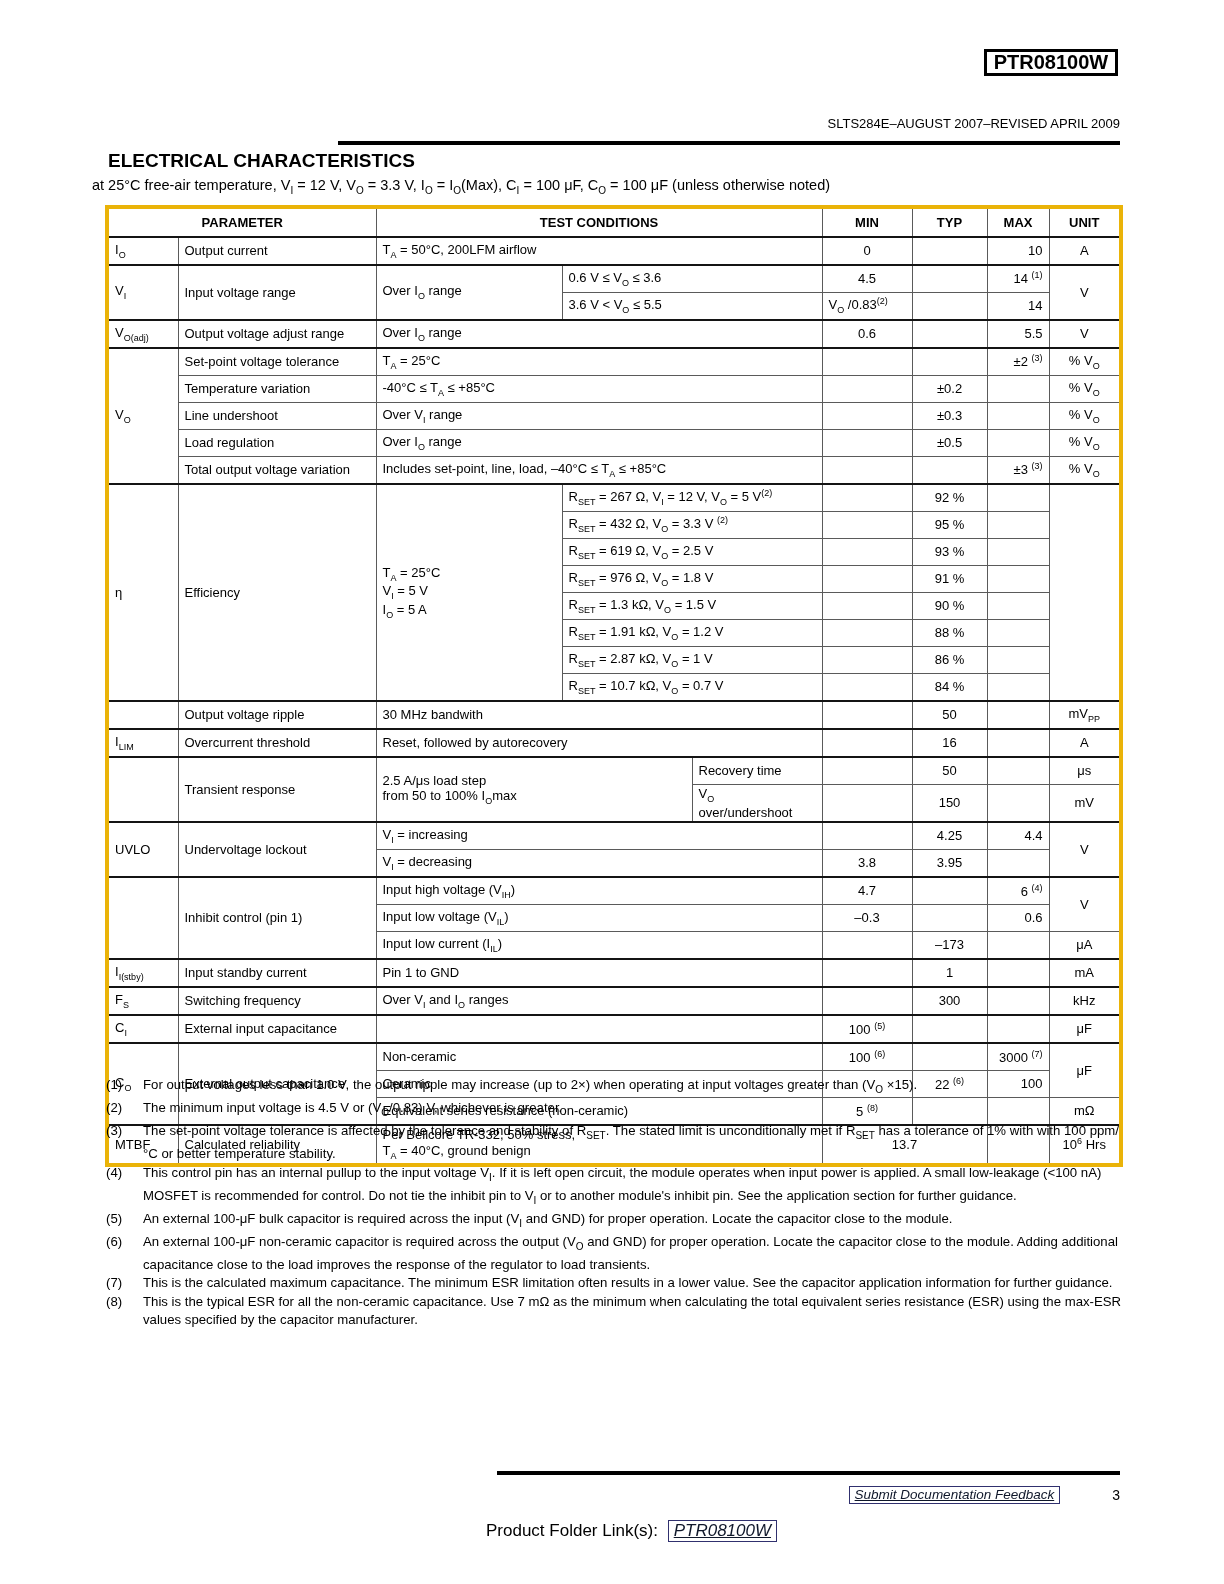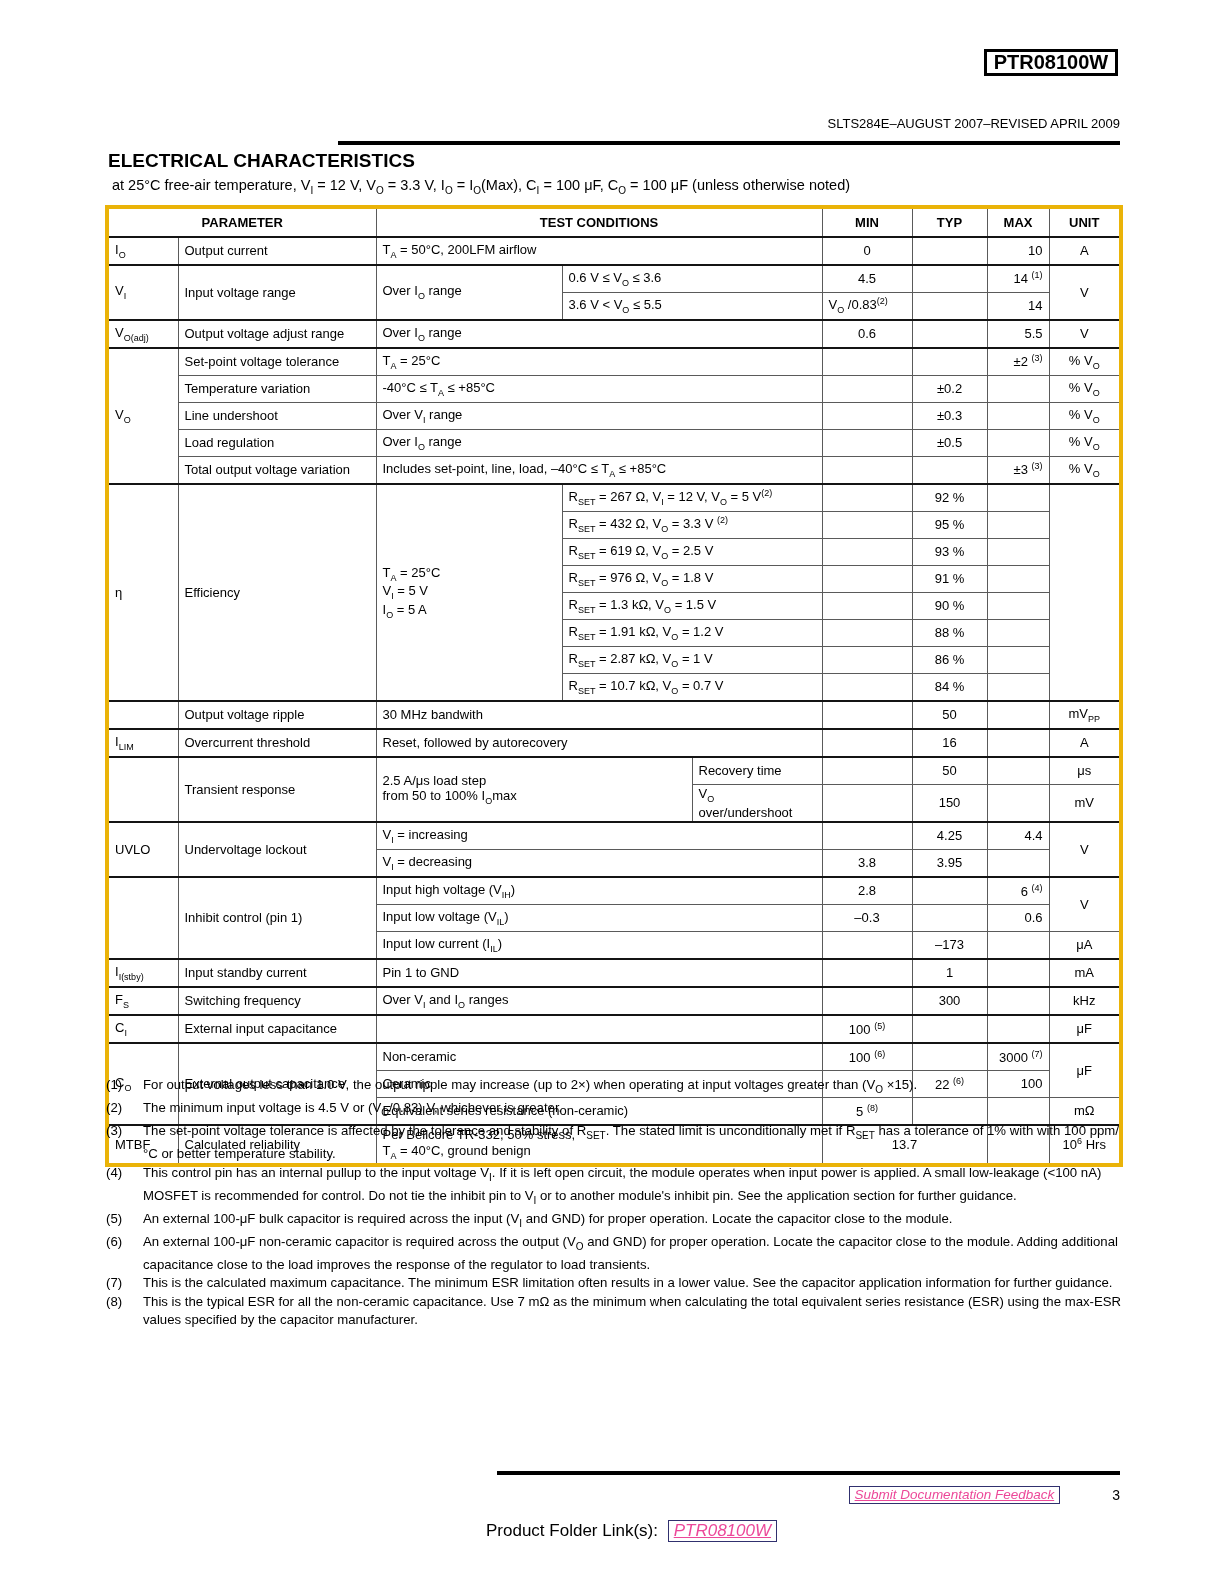--- a/index.html
+++ b/index.html
@@ -10,21 +10,21 @@
   }
   
   .brand-box {
     position:absolute; left:984px; top:49px; width:134px; height:27px;
     border:3px solid #000; box-sizing:border-box;
     font-weight:bold; font-size:20px; line-height:21px; text-align:center;
   }
   .doc-number { position:absolute; right:104px; top:116px; font-size:13px; }
   .header-rule { position:absolute; left:338px; top:141px; width:782px; height:4px; background:#000; }
   .title { position:absolute; left:108px; top:150px; margin:0; font-size:19px; font-weight:bold; }
-  .subtitle { position:absolute; left:112px; top:177px; font-size:14.5px; }
+  .subtitle { position:absolute; left:92px; top:177px; font-size:14.5px; }
 
   
   table.spec {
     position:absolute; left:105px; top:205px; width:1014px;
     border-collapse:collapse; table-layout:fixed; font-size:13px;
     border:4px solid #eab308;
   }
   .spec td, .spec th {
     border:1px solid #5a5a5a; padding:1px 6px; height:24px;
     vertical-align:middle; line-height:1.22; overflow:hidden;
@@ -52,21 +52,21 @@
   .fn { display:flex; line-height:18.4px; }
   .fn-num { width:37px; flex:0 0 37px; }
   .fn-text { flex:1; }
 
   
   .footer-rule { position:absolute; left:497px; top:1471px; width:623px; height:4px; background:#000; }
   .footer-right {
     position:absolute; right:104px; top:1486px;
     display:flex; align-items:center; font-size:13.5px;
   }
-  .link { color:#ec4899; font-style:italic; text-decoration:underline; }
+  .link { color:#0f172a; font-style:italic; text-decoration:underline; }
   .link-box { border:1px solid #30306e; padding:0px 5px 1px 5px; }
   .page-num { margin-left:52px; font-size:14px; }
   .product-line { position:absolute; left:486px; top:1521px; font-size:17px; }
   .product-line .link-box { margin-left:5px; }
 </style>
 </head>
 <body>
 
 <div class="page">
 
@@ -282,21 +282,21 @@
       <td class="c-cond" colspan="3">V<sub>I</sub> = decreasing</td>
       <td class="c-min nb-r">3.8</td>
       <td class="c-typ nb-l nb-r">3.95</td>
       <td class="c-max nb-l"></td>
     </tr>
 
     <tr class="grp">
       <td class="c-sym" rowspan="3"></td>
       <td class="c-param" rowspan="3">Inhibit control (pin 1)</td>
       <td class="c-cond" colspan="3">Input high voltage (V<sub>IH</sub>)</td>
-      <td class="c-min nb-r">2.8</td>
+      <td class="c-min nb-r">4.7</td>
       <td class="c-typ nb-l nb-r"></td>
       <td class="c-max nb-l">6 <sup>(4)</sup></td>
       <td class="c-unit" rowspan="2">V</td>
     </tr>
     <tr>
       <td class="c-cond" colspan="3">Input low voltage (V<sub>IL</sub>)</td>
       <td class="c-min nb-r">–0.3</td>
       <td class="c-typ nb-l nb-r"></td>
       <td class="c-max nb-l">0.6</td>
     </tr>

